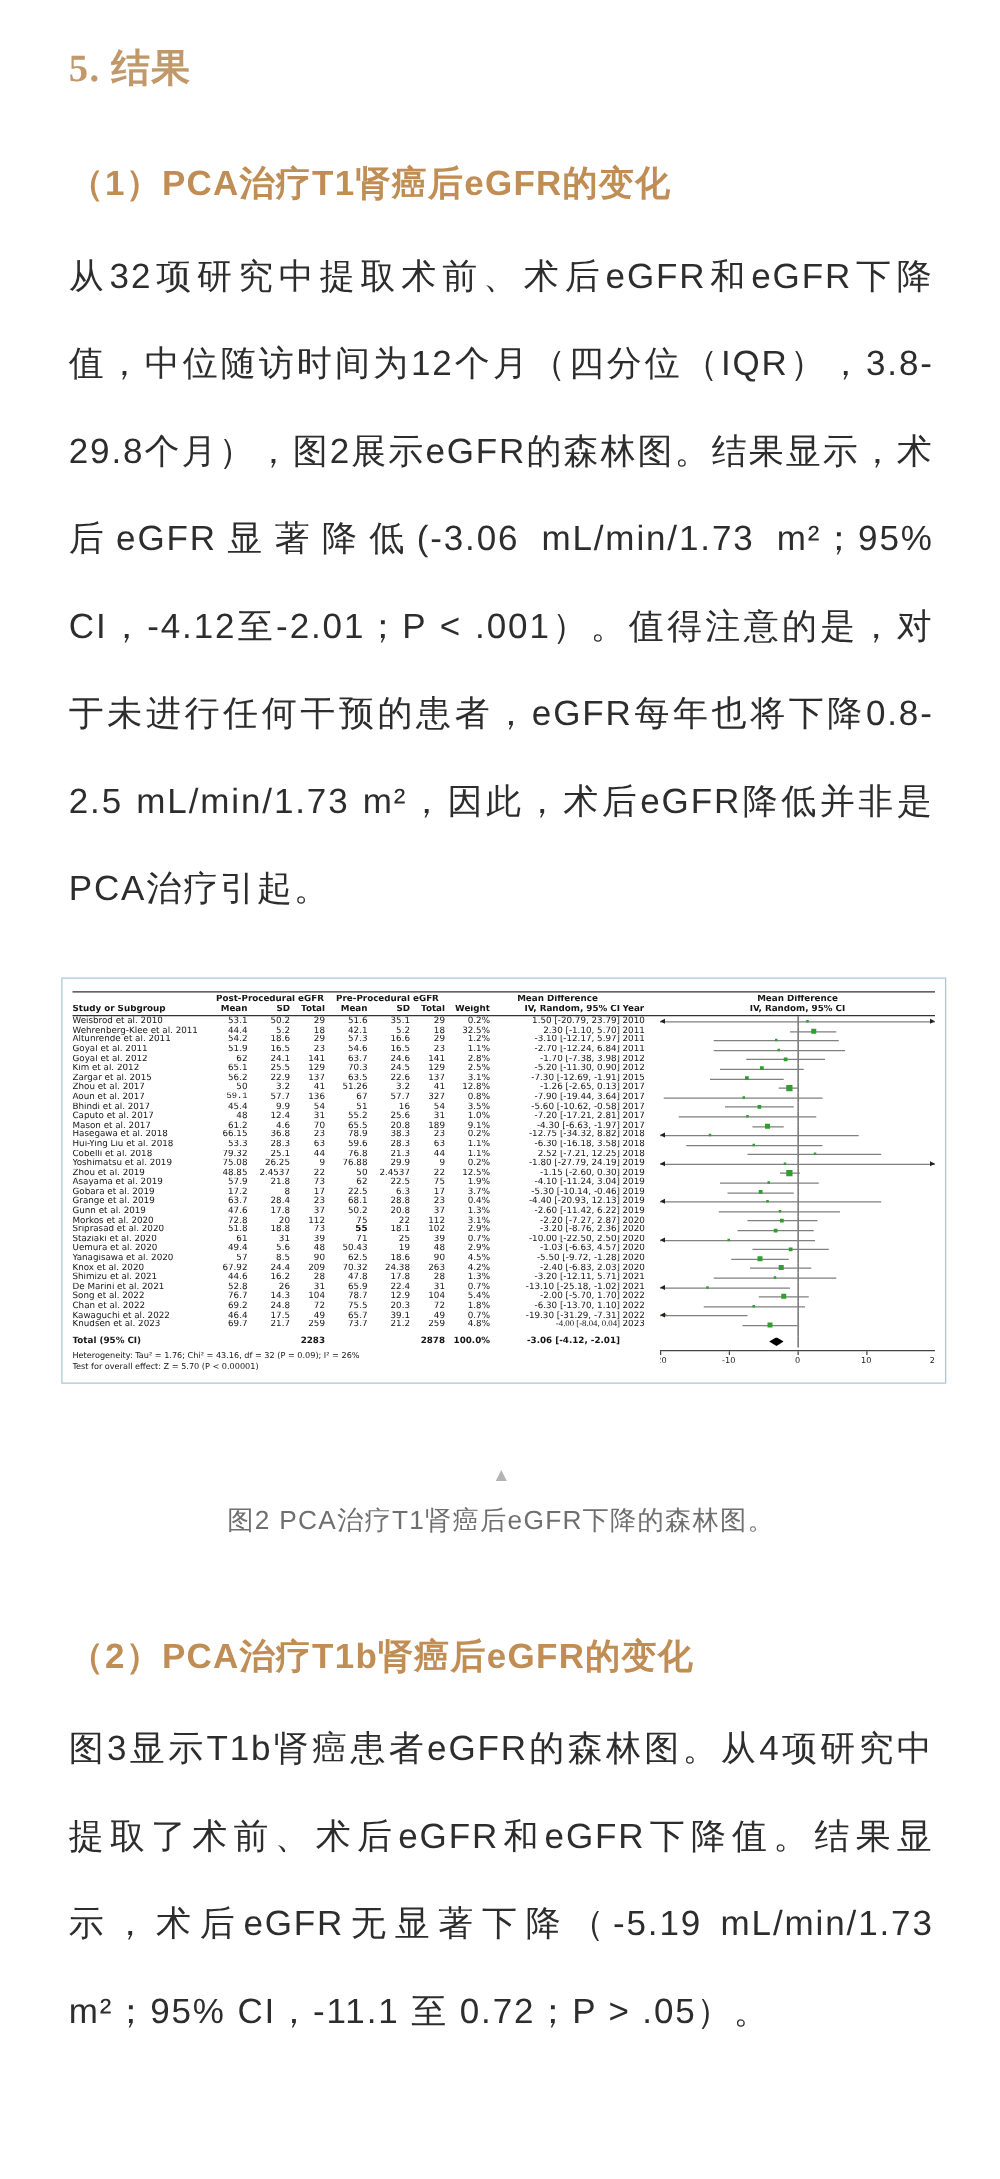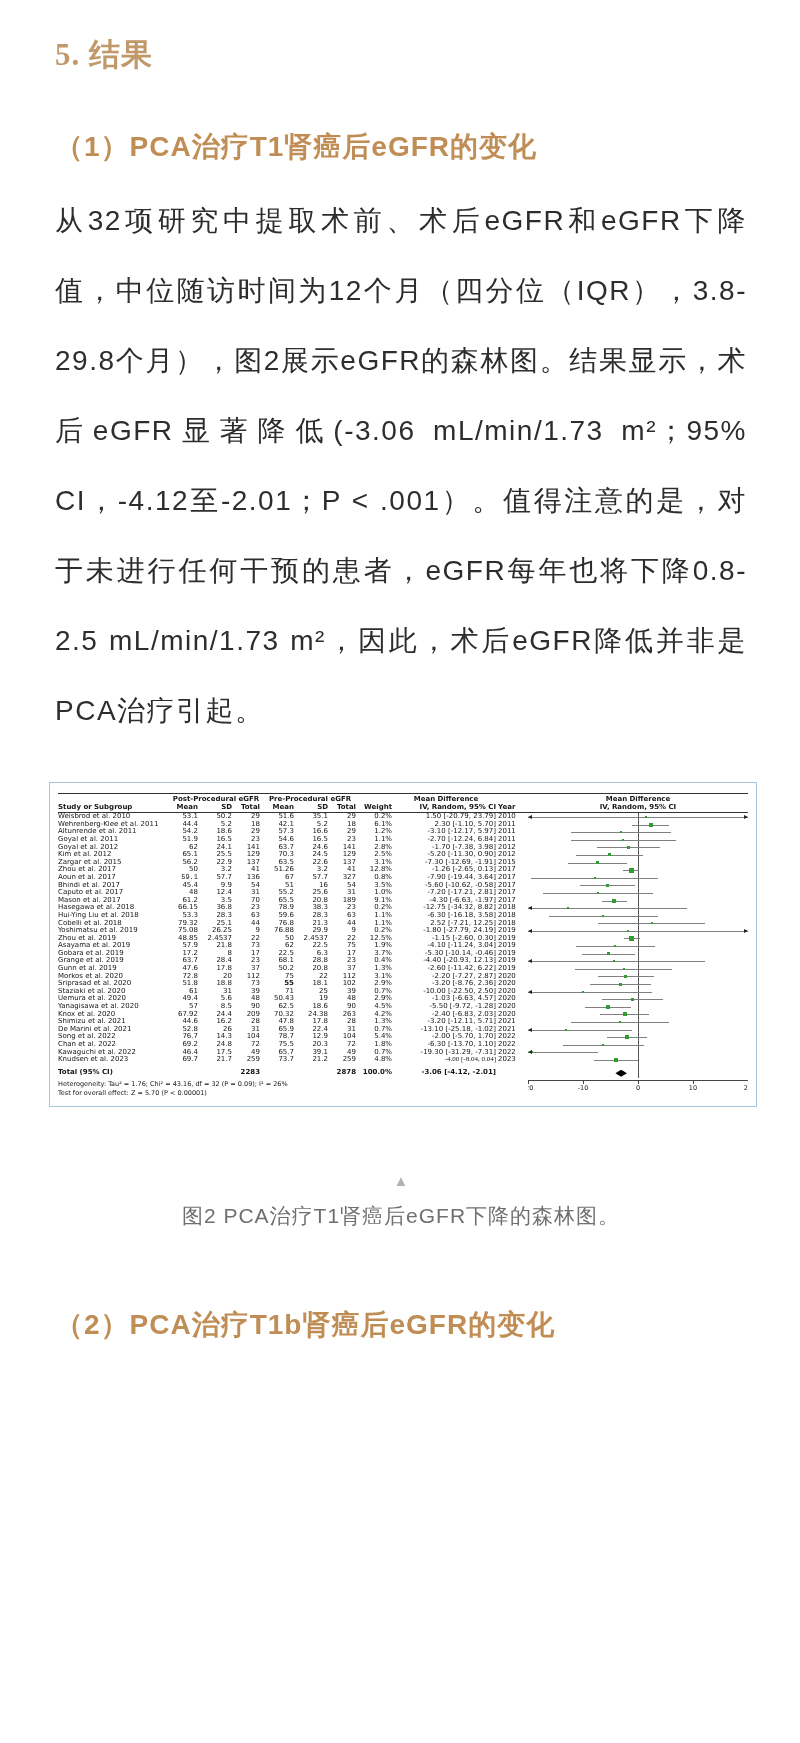--- a/index.html
+++ b/index.html
@@ -95,21 +95,21 @@
         </div>
       </div>
       <div class="frow ">
         <div class="fcell " style="grid-column: 1;">Wehrenberg-Klee et al. 2011</div>
         <div class="fcell num" style="grid-column: 2;">44.4</div>
         <div class="fcell num" style="grid-column: 3;">5.2</div>
         <div class="fcell num" style="grid-column: 4;">18</div>
         <div class="fcell num" style="grid-column: 5;">42.1</div>
         <div class="fcell num" style="grid-column: 6;">5.2</div>
         <div class="fcell num" style="grid-column: 7;">18</div>
-        <div class="fcell num" style="grid-column: 8;">6.1%</div>
+        <div class="fcell num" style="grid-column: 8;">32.5%</div>
         <div class="fcell num" style="grid-column: 9;">2.30 [-1.10, 5.70]</div>
         <div class="fcell " style="grid-column: 10;">2011</div>
         <div class="fcell plot-cell zline" style="grid-column: 11; height: 7.6px;">
           <div class="cil" style="left: 47.25%; width: 17%;"></div>
           <div class="mk" style="width: 4px; height: 4px; left: calc(55.75% - 2px); top: 50%; margin-top: -2px;"></div>
         </div>
       </div>
       <div class="frow ">
         <div class="fcell " style="grid-column: 1;">Altunrende et al. 2011</div>
         <div class="fcell num" style="grid-column: 2;">54.2</div>
@@ -250,21 +250,21 @@
         <div class="fcell num" style="grid-column: 9;">-7.20 [-17.21, 2.81]</div>
         <div class="fcell " style="grid-column: 10;">2017</div>
         <div class="fcell plot-cell zline" style="grid-column: 11; height: 7.6px;">
           <div class="cil" style="left: 6.975%; width: 50.05%;"></div>
           <div class="mk" style="width: 2px; height: 2px; left: calc(32% - 1px); top: 50%; margin-top: -1px;"></div>
         </div>
       </div>
       <div class="frow ">
         <div class="fcell " style="grid-column: 1;">Mason et al. 2017</div>
         <div class="fcell num" style="grid-column: 2;">61.2</div>
-        <div class="fcell num" style="grid-column: 3;">3.5</div>
+        <div class="fcell num" style="grid-column: 3;">4.6</div>
         <div class="fcell num" style="grid-column: 4;">70</div>
         <div class="fcell num" style="grid-column: 5;">65.5</div>
         <div class="fcell num" style="grid-column: 6;">20.8</div>
         <div class="fcell num" style="grid-column: 7;">189</div>
         <div class="fcell num" style="grid-column: 8;">9.1%</div>
         <div class="fcell num" style="grid-column: 9;">-4.30 [-6.63, -1.97]</div>
         <div class="fcell " style="grid-column: 10;">2017</div>
         <div class="fcell plot-cell zline" style="grid-column: 11; height: 7.6px;">
           <div class="cil" style="left: 33.425%; width: 11.65%;"></div>
           <div class="mk" style="width: 4px; height: 4px; left: calc(39.25% - 2px); top: 50%; margin-top: -2px;"></div>
@@ -646,14 +646,15 @@
         </div>
       </div>
     </div>
 
   <div class="tri">▲</div>
 
   <div class="cap">图2 PCA治疗T1肾癌后eGFR下降的森林图。</div>
 
   <h3 class="h3 h3b">（2）PCA治疗T1b肾癌后eGFR的变化</h3>
 
+  <p class="para">图3显示T1b肾癌患者eGFR的森林图。从4项研究中提取了术前、术后eGFR和eGFR下降值。结果显示，术后eGFR无显著下降（-5.19 mL/min/1.73 m²；95% CI，-11.1 至 0.72；P &gt; .05）。</p>
 
 </div>
 
 </body></html>

